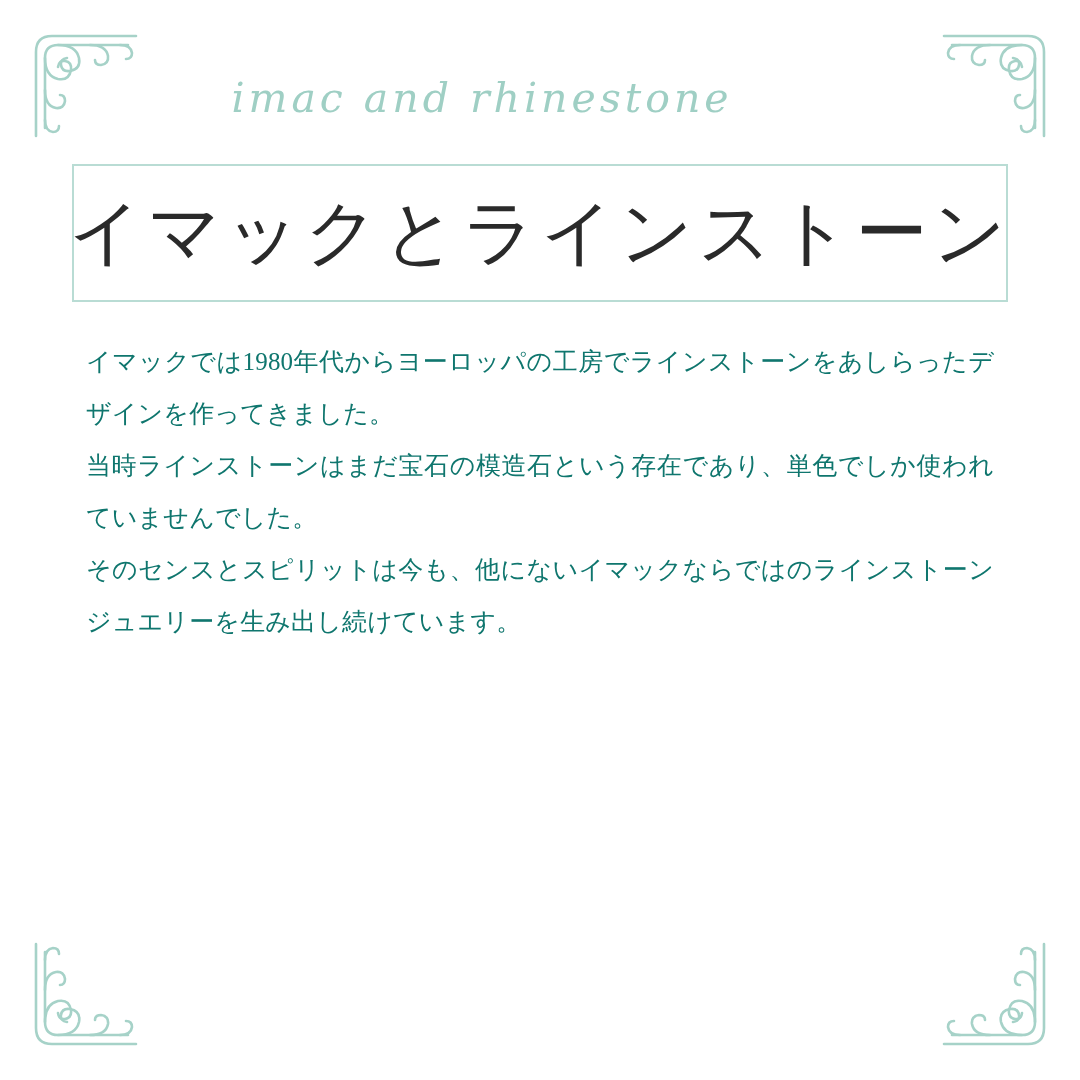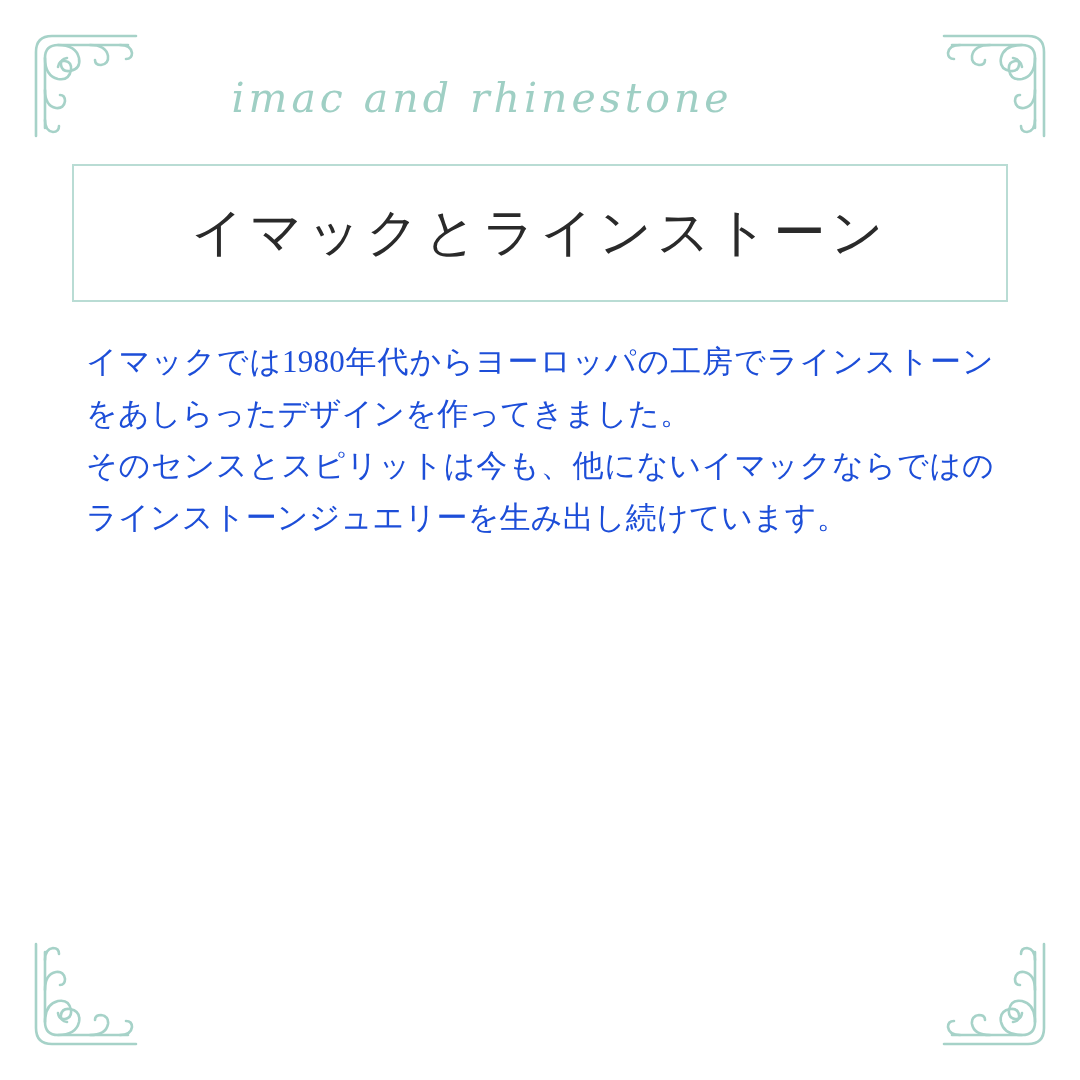--- a/index.html
+++ b/index.html
@@ -59,37 +59,37 @@
     width: 936px;
     height: 138px;
     box-sizing: border-box;
     border: 2px solid #b9dcd4;
     display: flex;
     align-items: center;
     justify-content: center;
   }
   .title-frame .title-text {
     font-family: "Liberation Serif", serif;
-    font-size: 52px;
+    font-size: 72px;
     letter-spacing: 5px;
     color: #2a2a2a;
     line-height: 1;
     white-space: nowrap;
   }
 
   
   .body-copy {
     position: absolute;
     top: 336px;
     left: 86px;
     width: 908px;
     font-family: "Liberation Serif", serif;
-    font-size: 31px;
+    font-size: 25px;
     line-height: 52px;
-    color: #1d4ed8;
+    color: #0f766e;
     letter-spacing: 0.2px;
   }
   .body-copy p {
     margin: 0;
     text-align: justify;
     text-justify: inter-character;
   }
 </style>
 </head>
 <body>
@@ -146,16 +146,17 @@
   </div>
 
   <div class="script-title">imac and rhinestone</div>
 
   <div class="title-frame">
     <div class="title-text">イマックとラインストーン</div>
   </div>
 
   <div class="body-copy">
     <p>イマックでは1980年代からヨーロッパの工房でラインストーンをあしらったデザインを作ってきました。</p>
+    <p>当時ラインストーンはまだ宝石の模造石という存在であり、単色でしか使われていませんでした。</p>
     <p>そのセンスとスピリットは今も、他にないイマックならではのラインストーンジュエリーを生み出し続けています。</p>
   </div>
 
 </div>
 
 </body></html>

